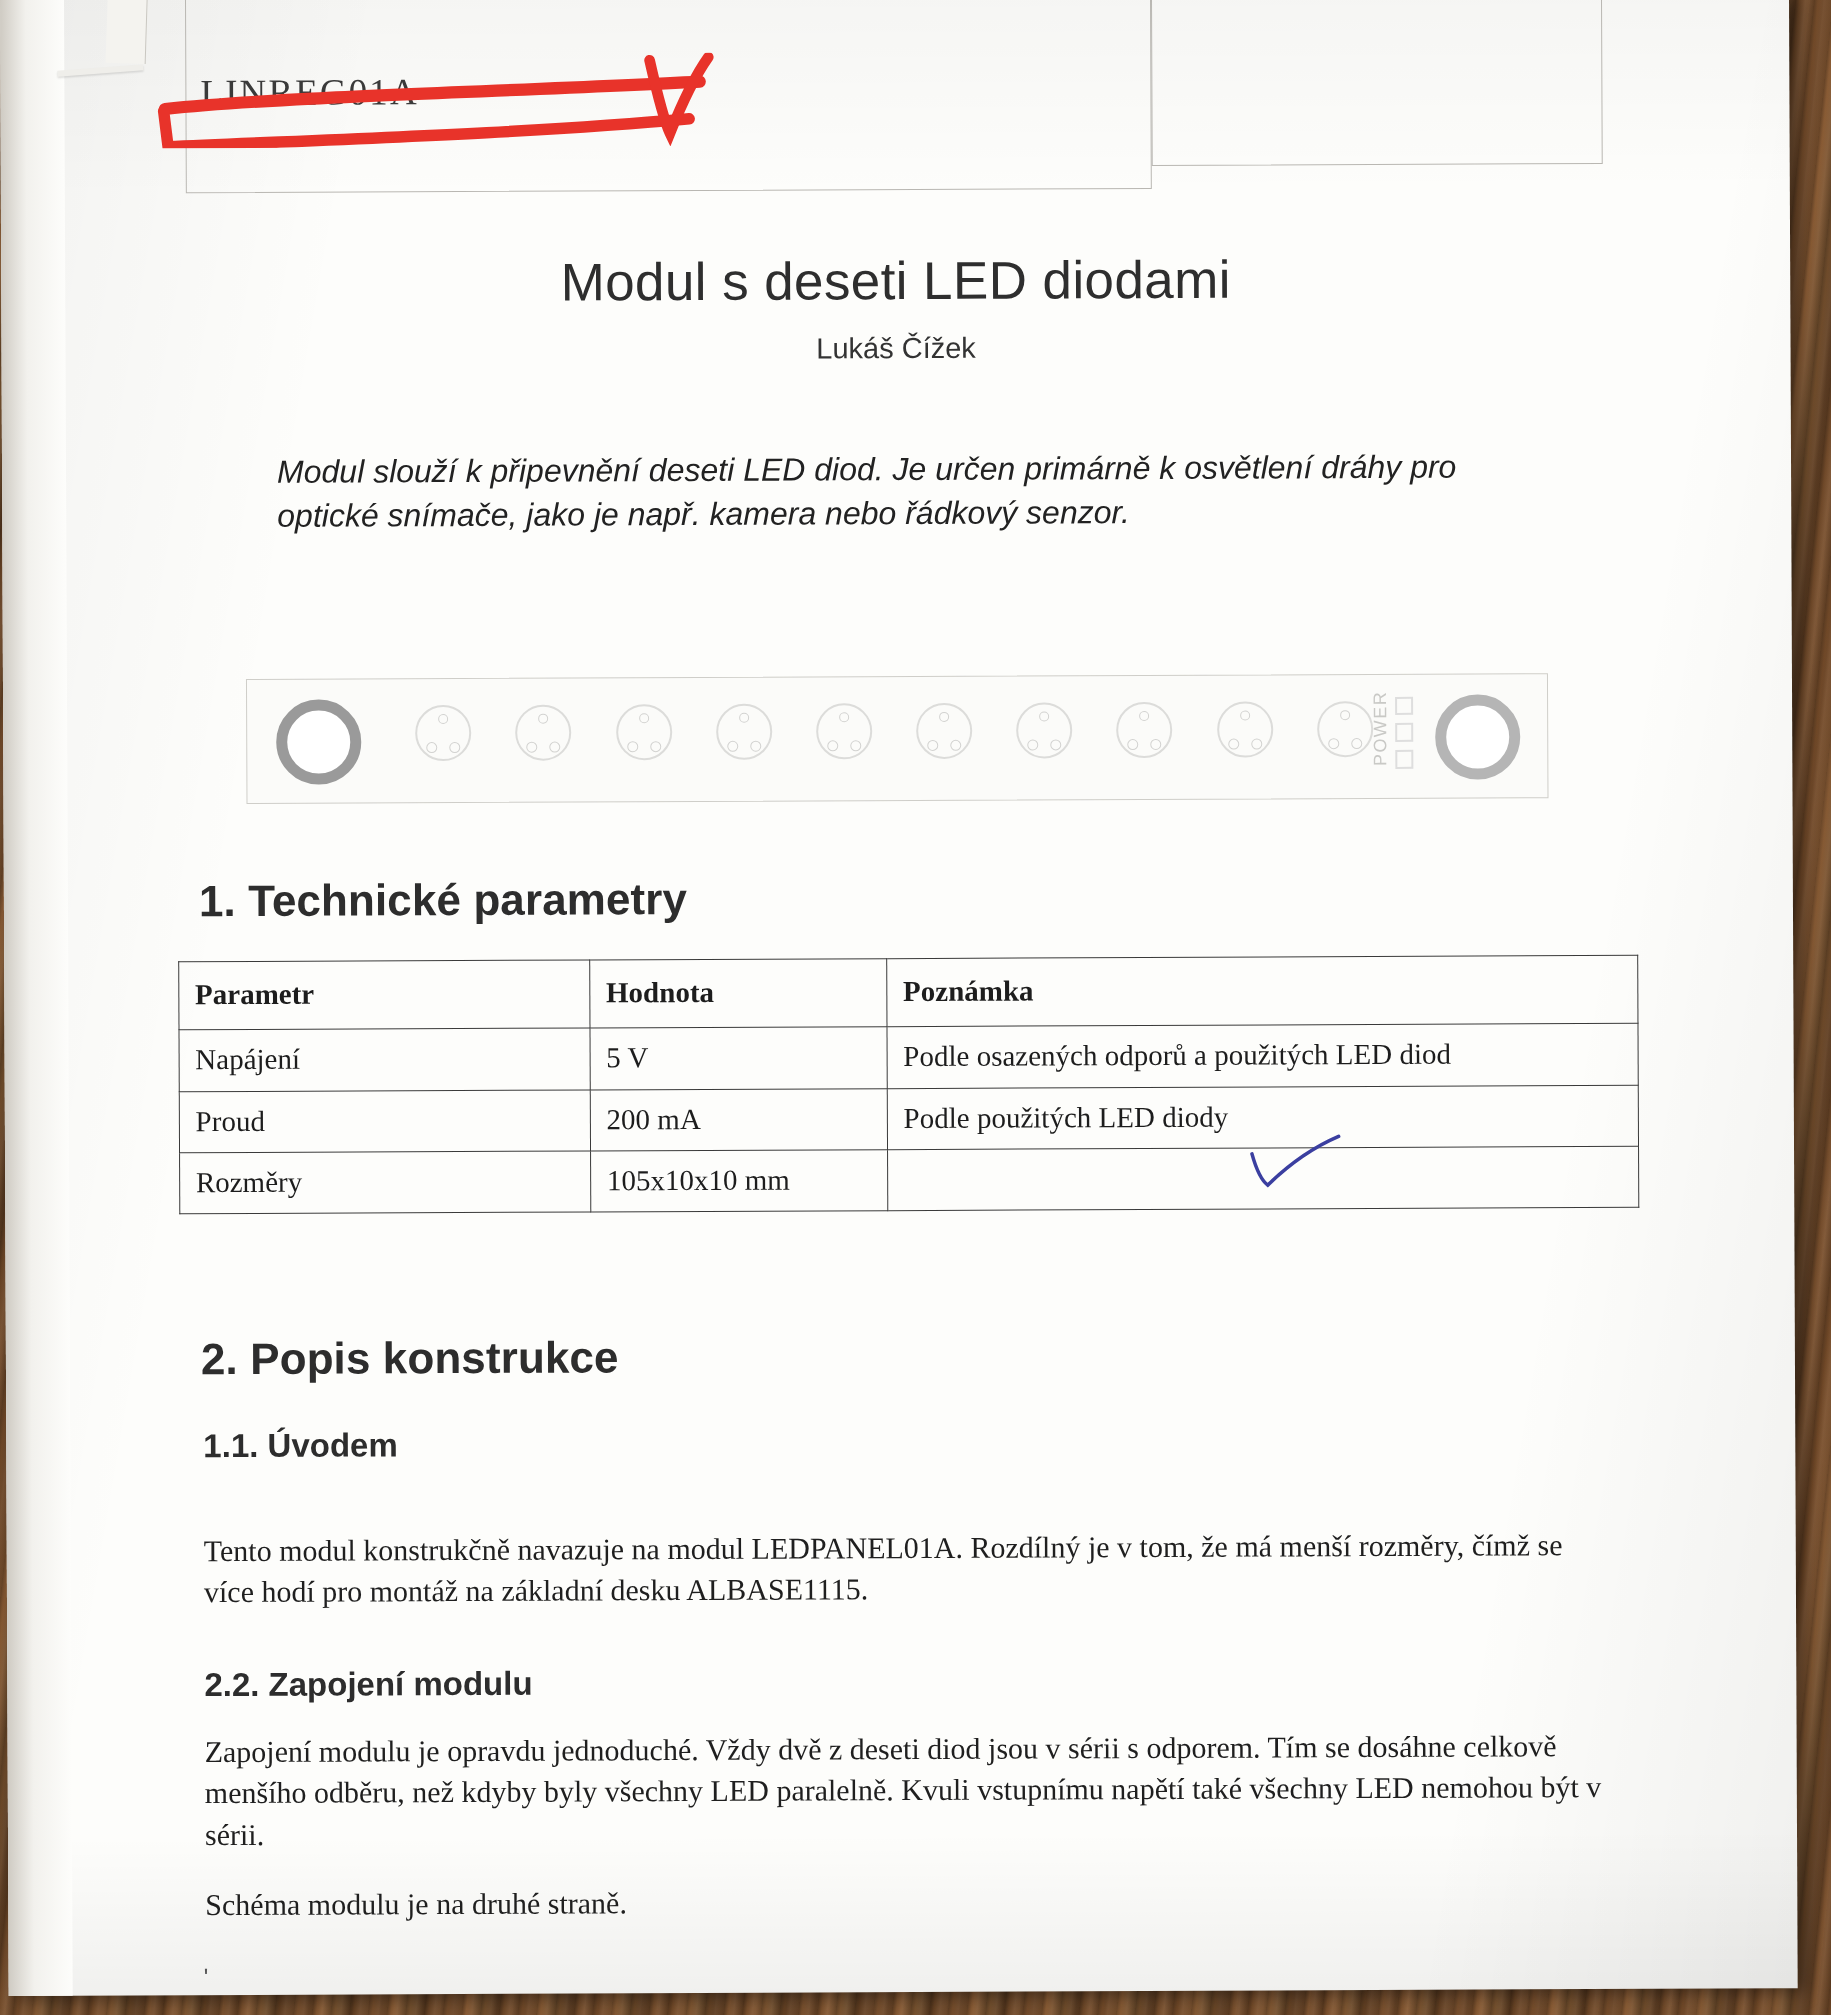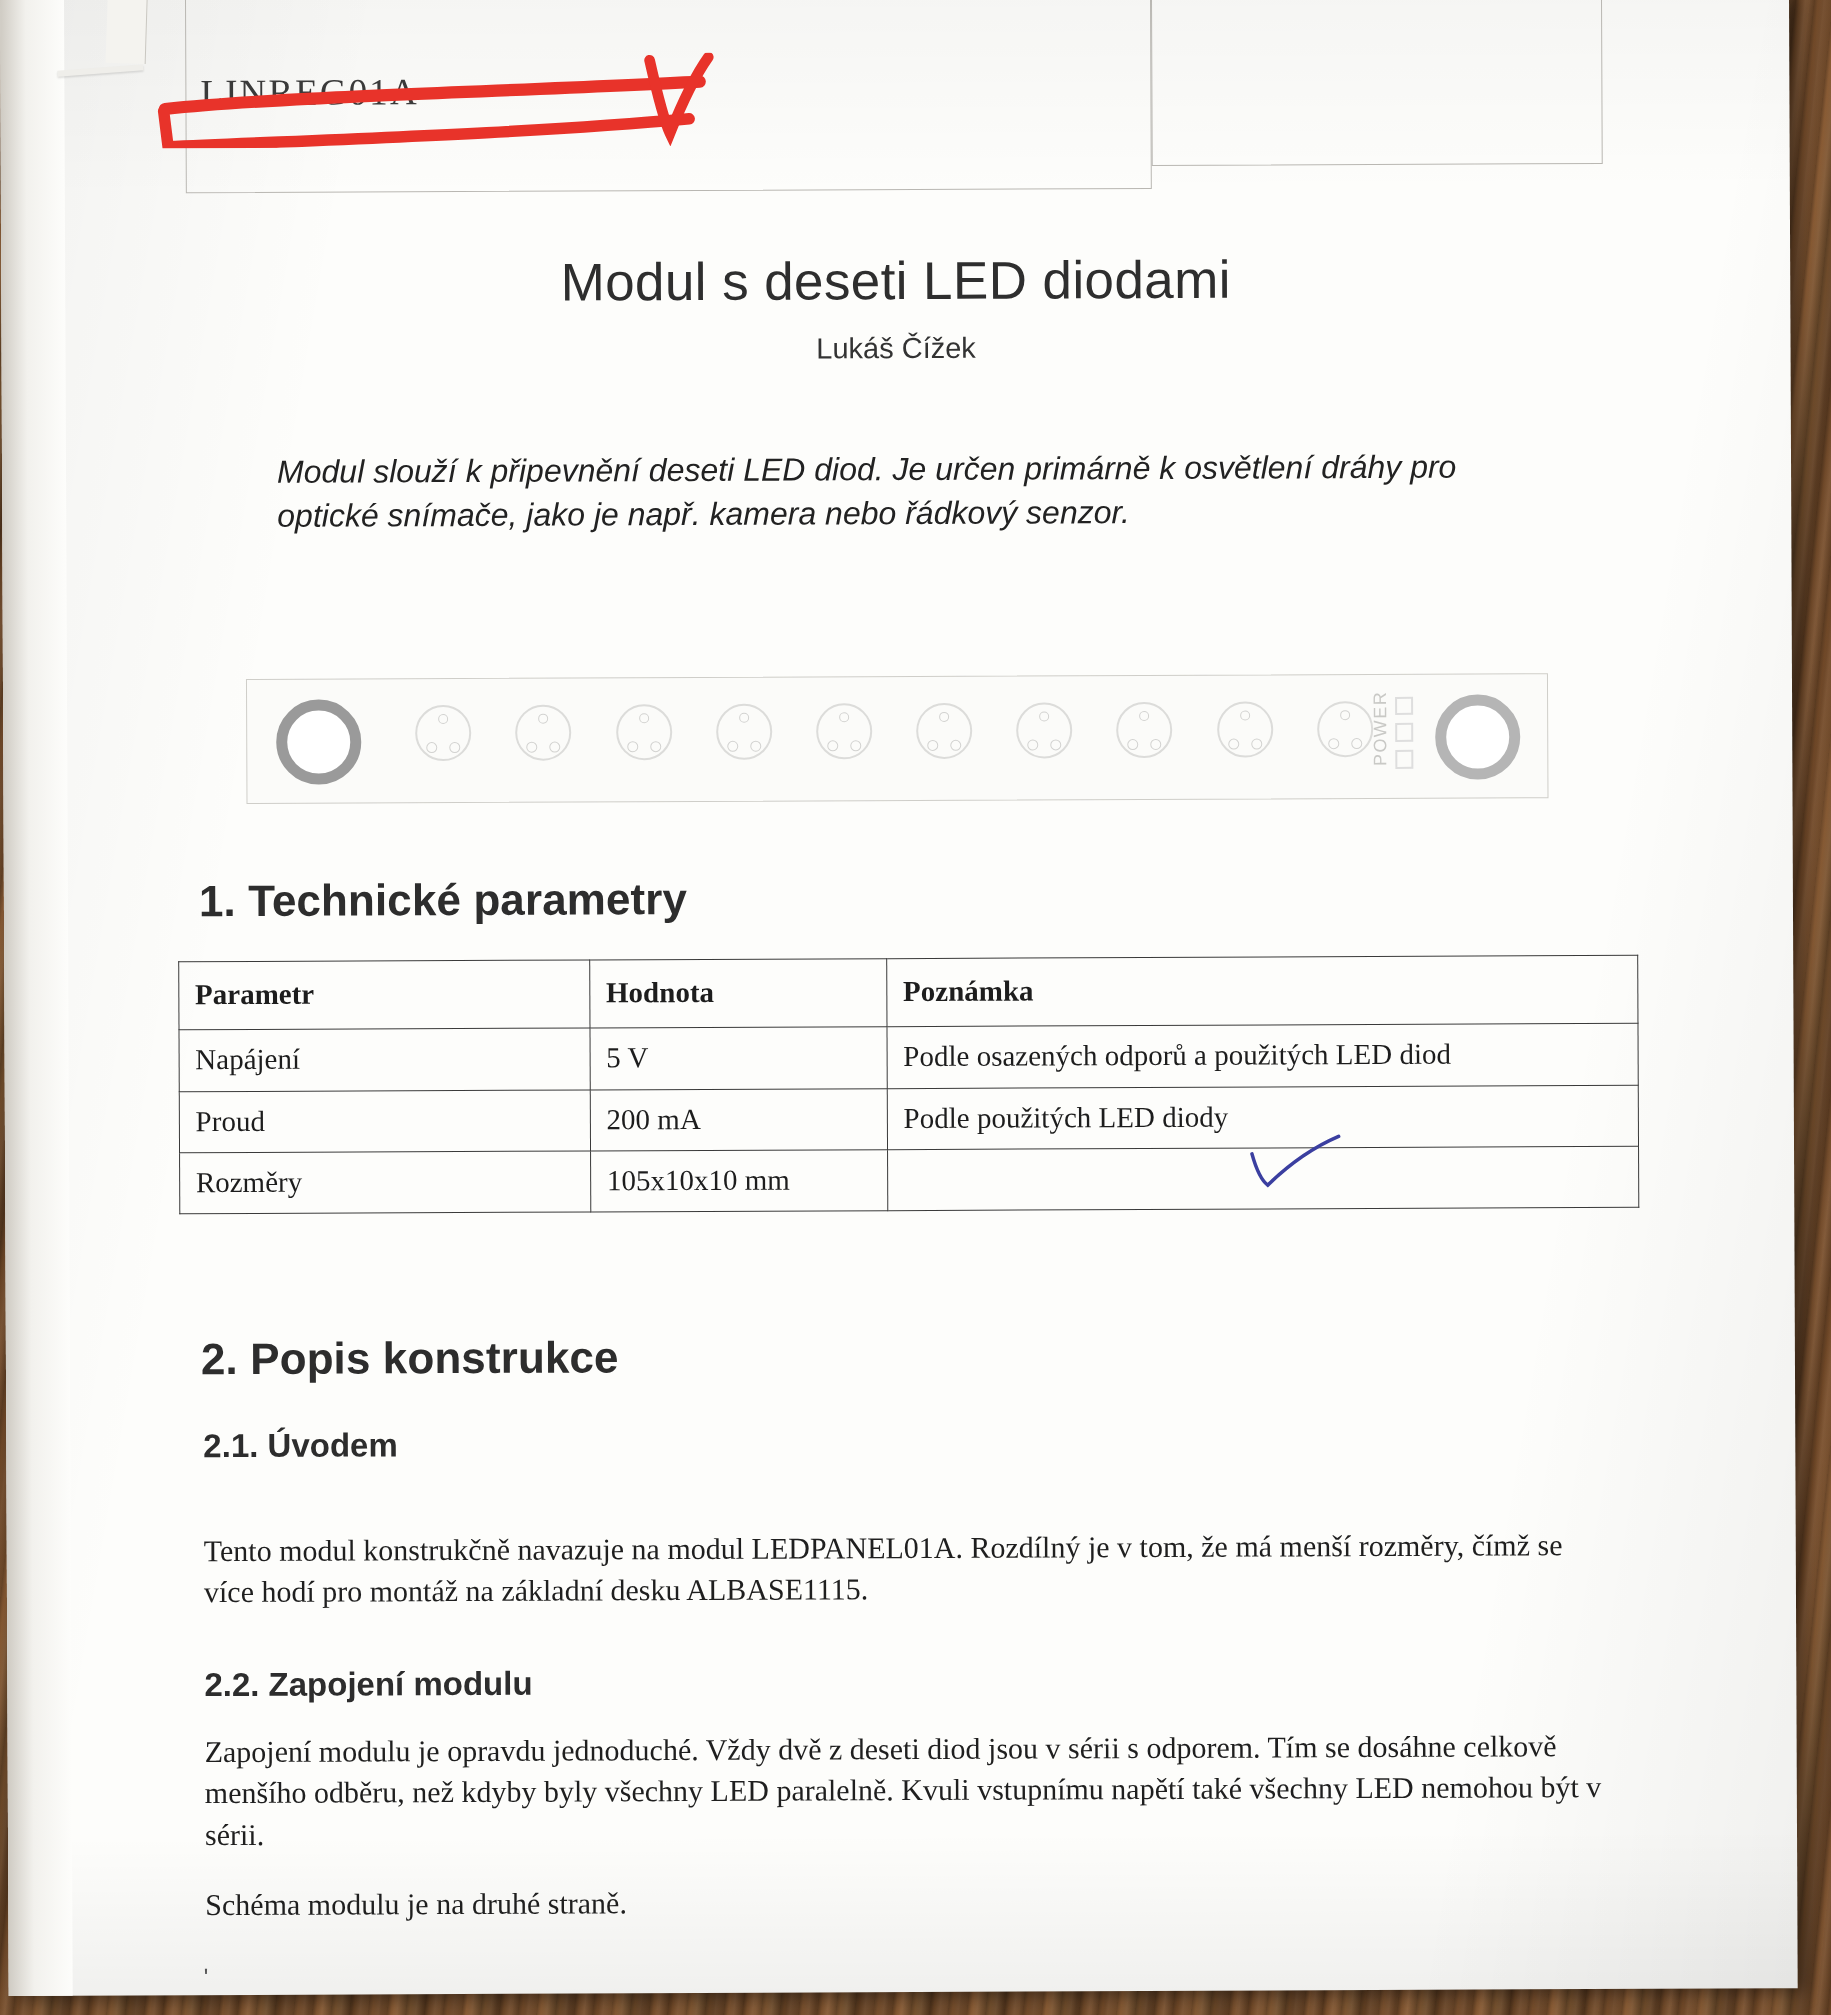--- a/index.html
+++ b/index.html
@@ -415,21 +415,21 @@
         <td></td>
       </tr>
     </tbody>
   </table>
 
   <svg class="pen-mark" viewBox="0 0 140 90">
     <path d="M8 30 C 14 52, 22 68, 30 74 C 55 50, 92 22, 130 6" stroke="#3b3fa0" stroke-width="5" fill="none" stroke-linecap="round"></path>
   </svg>
 
   <h2 class="h-sec sec2">2. Popis konstrukce</h2>
-  <h3 class="h-sub sub21">2.1. Úvodem</h3>
+  <h3 class="h-sub sub21">1.1. Úvodem</h3>
   <p class="body p211">Tento modul konstrukčně navazuje na modul LEDPANEL01A. Rozdílný je v tom, že má menší rozměry, čímž se více hodí pro montáž na základní desku ALBASE1115.</p>
 
   <h3 class="h-sub sub22">2.2. Zapojení modulu</h3>
   <p class="body p221">Zapojení modulu je opravdu jednoduché. Vždy dvě z deseti diod jsou v sérii s odporem. Tím se dosáhne celkově menšího odběru, než kdyby byly všechny LED paralelně. Kvuli vstupnímu napětí také všechny LED nemohou být v sérii.</p>
   <p class="body p222">Schéma modulu je na druhé straně.</p>
 
   <div class="tick-mark">'</div>
 
 </div>
 

